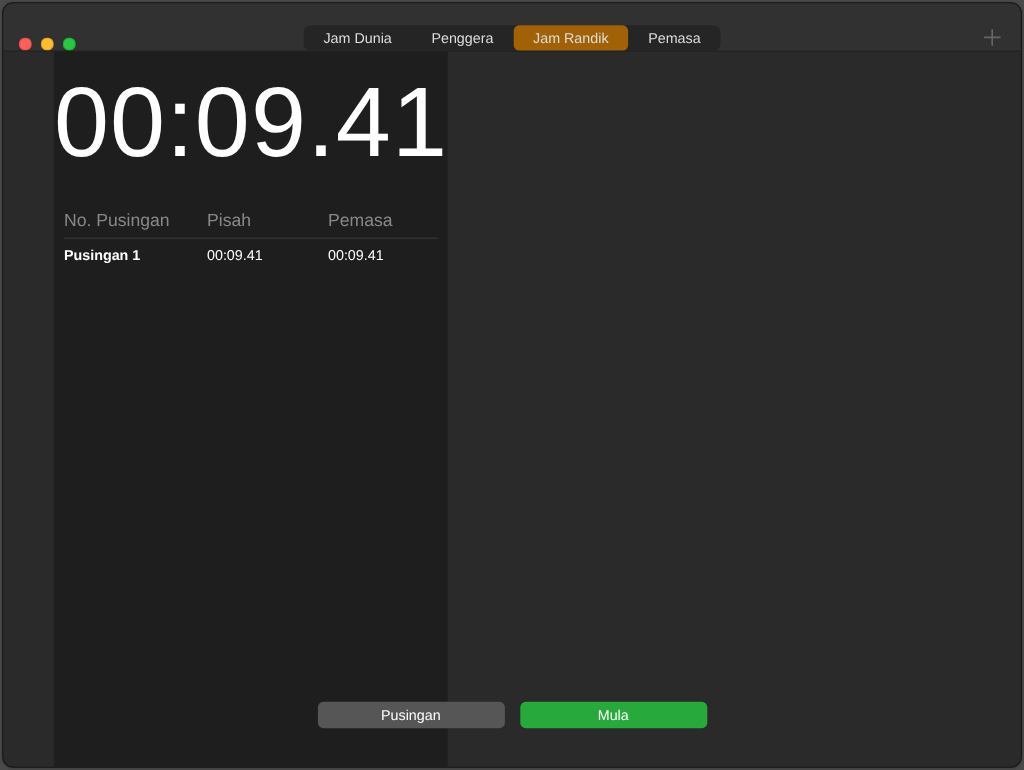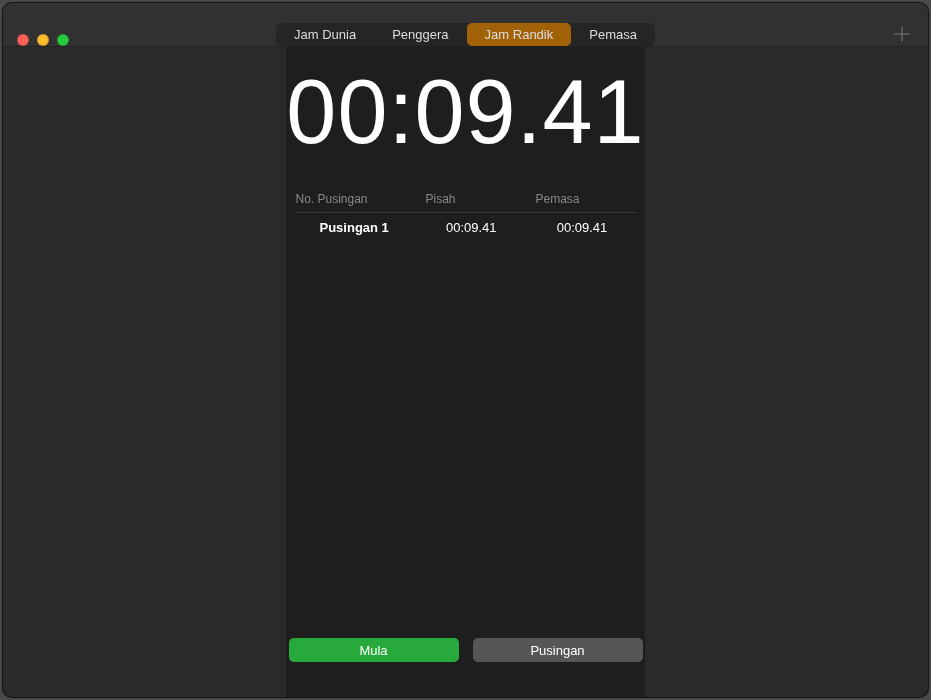--- a/index.html
+++ b/index.html
@@ -117,36 +117,35 @@
     }
     
     .table-header {
       display: flex;
       padding: 8px 0 6px 0;
       border-bottom: 1px solid #3a3a3a;
     }
     
     .table-header > div {
       color: #888;
-      font-size: 12px;
+      font-size: 16px;
     }
     
     .col-lap { width: 130px; text-align: left; }
     .col-split { width: 110px; text-align: left; }
     .col-total { width: 100px; text-align: left; }
     
     .table-row {
       display: flex;
       padding: 7px 0;
     }
     
     .table-row > div {
       color: #fff;
       font-size: 13px;
-      margin-left: 24px;
     }
     
     .table-row .col-lap { font-weight: 600; }
     
     .button-bar {
       position: absolute;
       bottom: 35px;
       left: 50%;
       transform: translateX(-50%);
       display: flex;
@@ -172,21 +171,22 @@
     
     .btn-start {
       background: #28a93b;
     }
     
     .content-wrapper {
       flex: 1;
       position: relative;
       display: flex;
       flex-direction: column;
-      align-items: center;
+      align-items: flex-start;
+      padding-left: 46px;
     }
   </style>
 </head>
 <body>
 
 <div class="window">
   <div class="titlebar">
     <div class="traffic-lights">
       <div class="traffic-light close"></div>
       <div class="traffic-light minimize"></div>
@@ -221,17 +221,17 @@
         </div>
         <div class="table-row">
           <div class="col-lap">Pusingan 1</div>
           <div class="col-split">00:09.41</div>
           <div class="col-total">00:09.41</div>
         </div>
       </div>
     </div>
 
     <div class="button-bar">
+      <button class="btn btn-lap">Pusingan</button>
       <button class="btn btn-start">Mula</button>
-      <button class="btn btn-lap">Pusingan</button>
     </div>
   </div>
 </div>
 
 </body></html>

